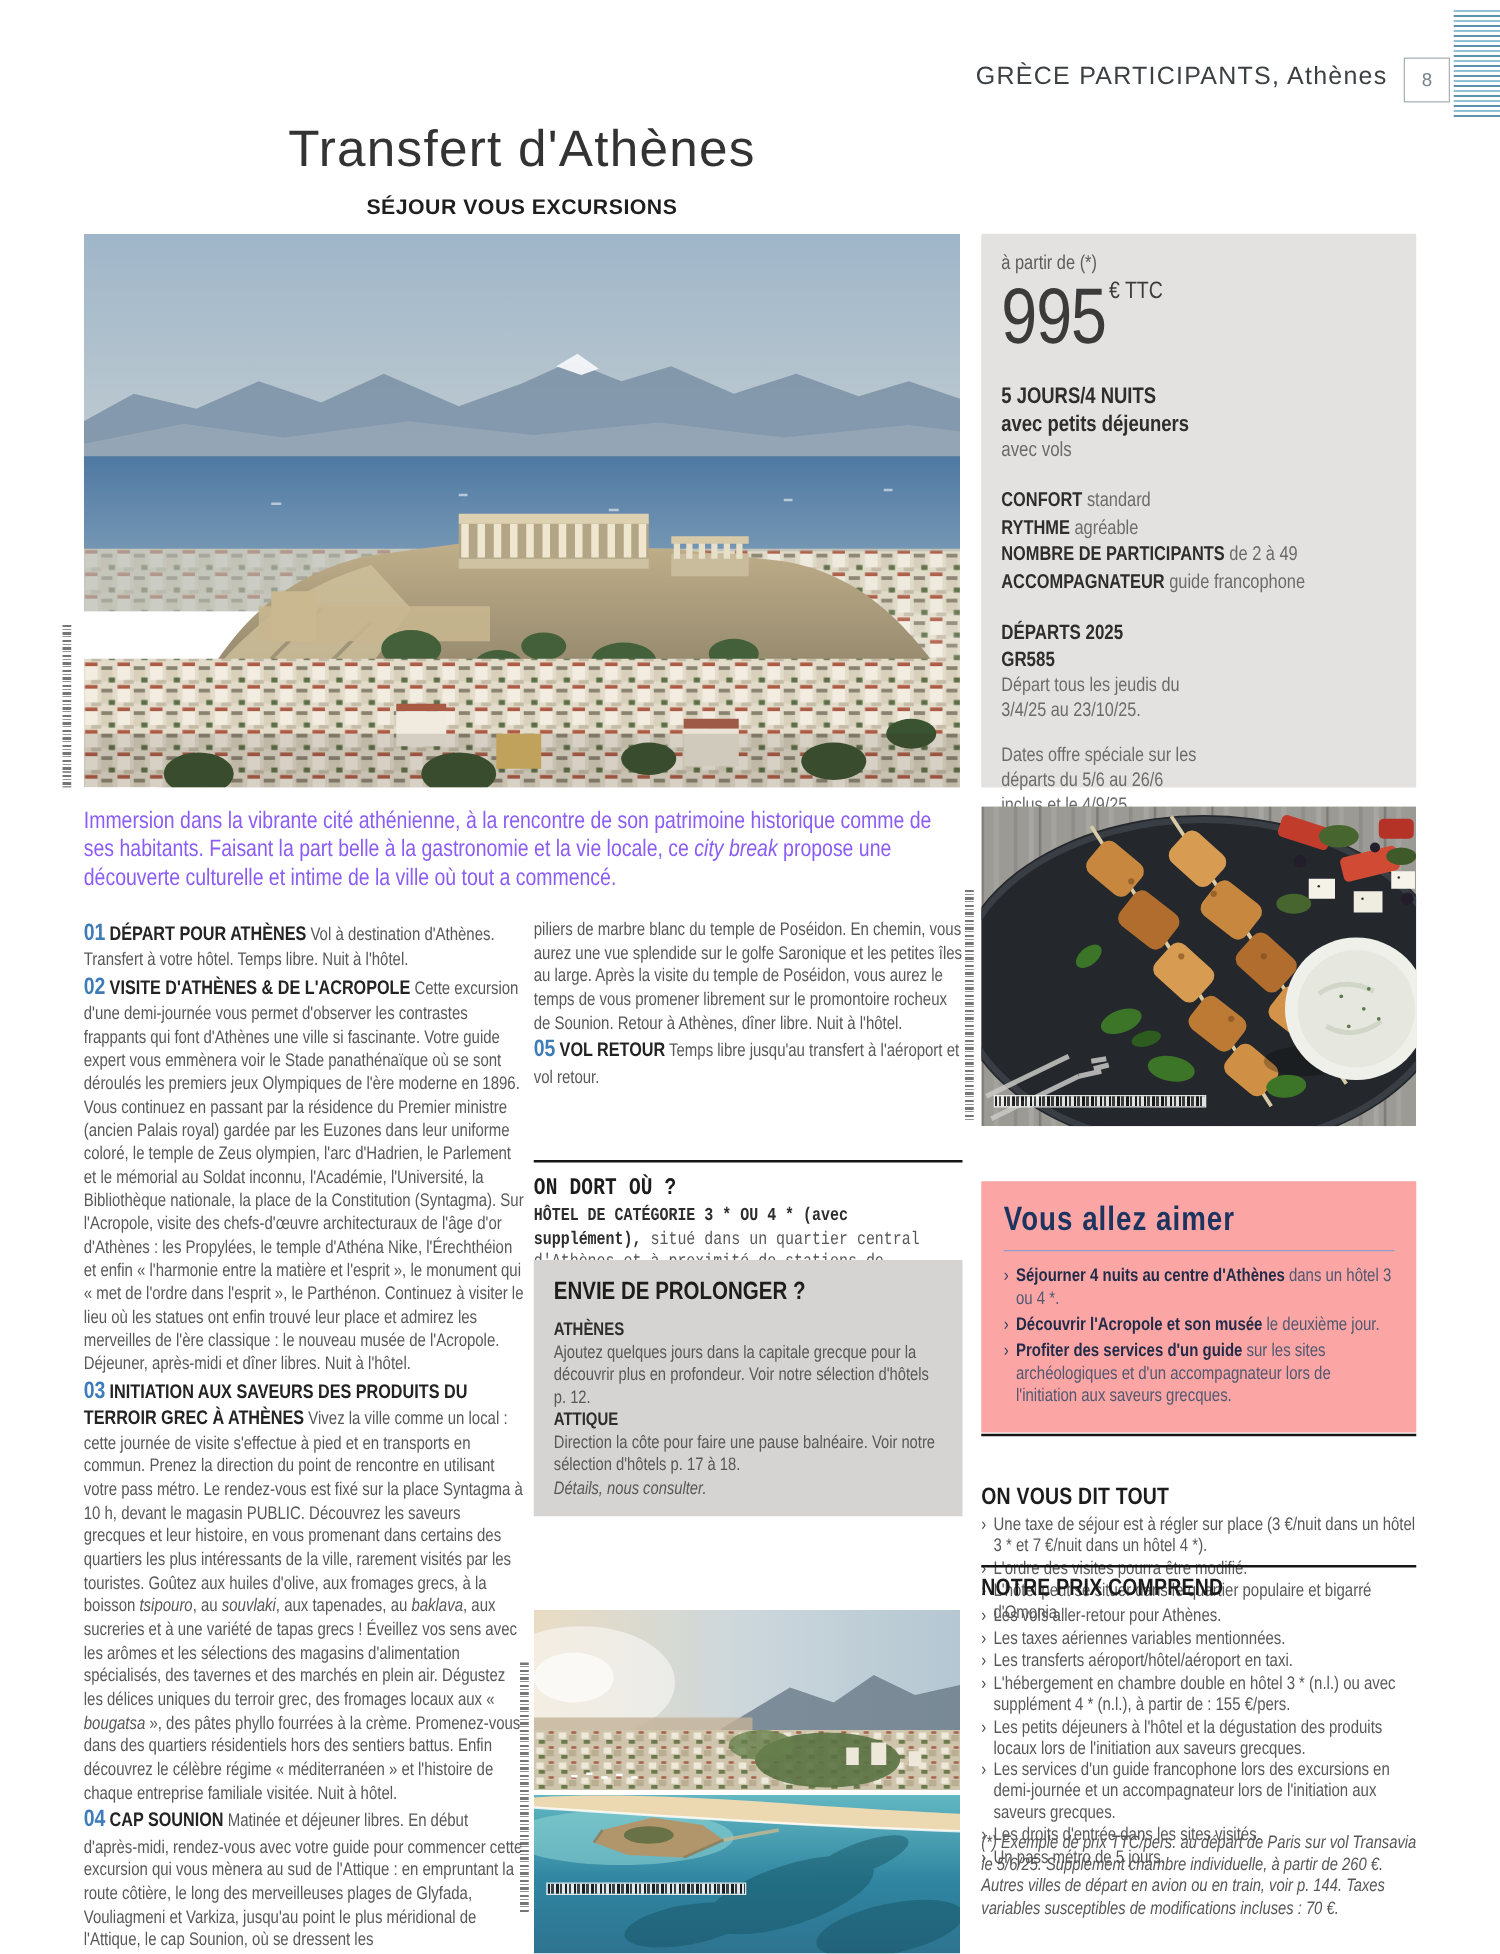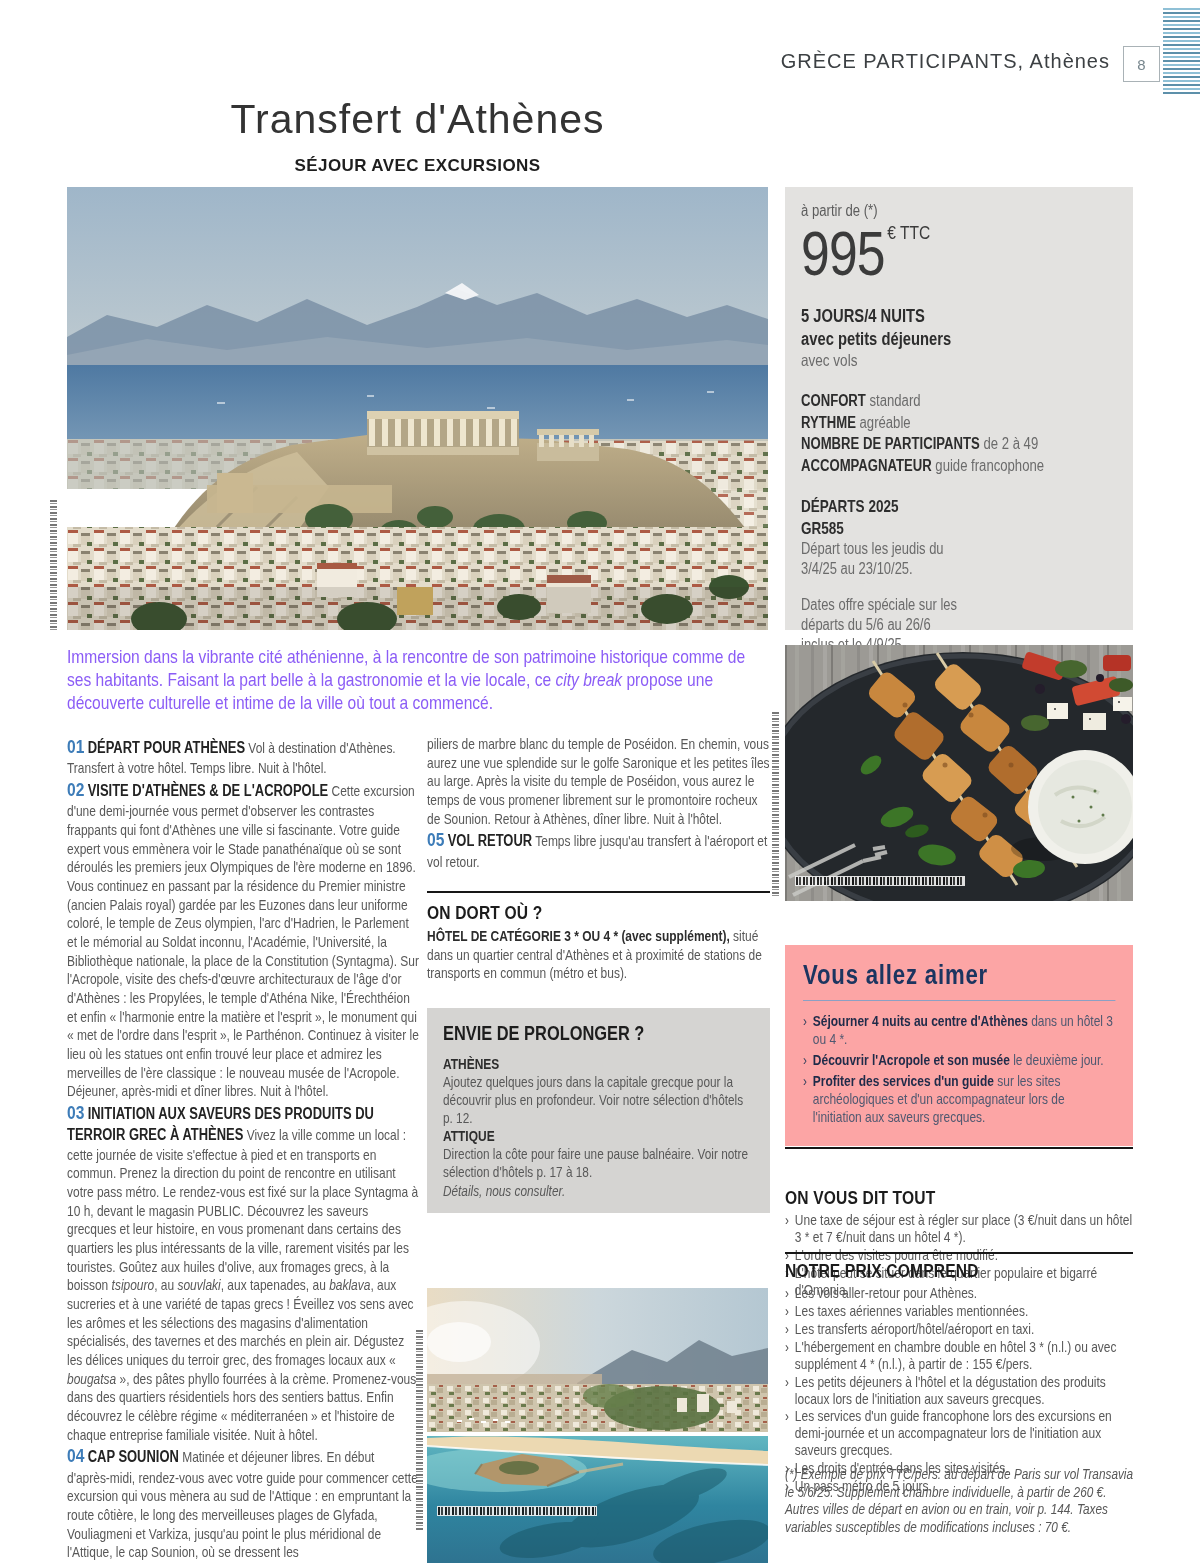--- a/index.html
+++ b/index.html
@@ -78,21 +78,21 @@
   
   .col { position:absolute; }
   .col-left { top:735px; left:67px; width:353px; }
   .col-mid-text { top:735px; left:427px; width:343px; }
   .body-txt, .item { font-size:14.6px; line-height:1.28; color:#585858; }
   .item .num { color:#3d7cb8; font-weight:700; font-size:19px; }
   .item .ttl { color:#232323; font-weight:700; font-size:15.8px; }
   .it { font-style:italic; }
   .bd { font-weight:700; color:#2d2d2d; }
   
-  .ondort { position:absolute; top:891px; left:427px; width:343px; }
+  .ondort { position:absolute; top:928px; left:427px; width:343px;font-family:Liberation Mono, monospace; }
   .rule { border-top:2px solid #161616; }
   .sec-h { font-size:19px; font-weight:700; color:#1c1c1c; letter-spacing:.2px; margin-top:9px; }
   .ondort .body-txt { margin-top:3px; }
   .envie-box {
     position:absolute; top:1008px; left:427px; width:343px;
     background:#d5d4d2; padding:14px 16px 12px;
   }
   .envie-title { font-size:20px; font-weight:700; color:#1d1d1d; margin-bottom:10px; }
   .envie-sub { font-size:14.6px; font-weight:700; color:#2d2d2d; line-height:1.25; }
   .envie-txt { font-size:14.4px; color:#585858; line-height:1.25; }
@@ -125,21 +125,21 @@
 </head>
 <body>
 
 <div class="page">
 
   <div class="hdr-title">GRÈCE PARTICIPANTS, Athènes</div>
   <div class="page-box">8</div>
   <div class="corner-stripes"></div>
 
   <div class="doc-title">Transfert d'Athènes</div>
-  <div class="doc-subtitle">SÉJOUR AVEC EXCURSIONS</div>
+  <div class="doc-subtitle">SÉJOUR VOUS EXCURSIONS</div>
 
   <div class="photo hero">
     <svg viewBox="0 0 701 443" preserveAspectRatio="none" aria-hidden="true">
       <defs>
         <linearGradient id="skyG" x1="0" y1="0" x2="0" y2="1">
           <stop offset="0" stop-color="#9fb6c9"></stop>
             <stop offset="1" stop-color="#ccd3d3"></stop>
         </linearGradient>
         <linearGradient id="seaG" x1="0" y1="0" x2="0" y2="1">
           <stop offset="0" stop-color="#4f79a2"></stop>

